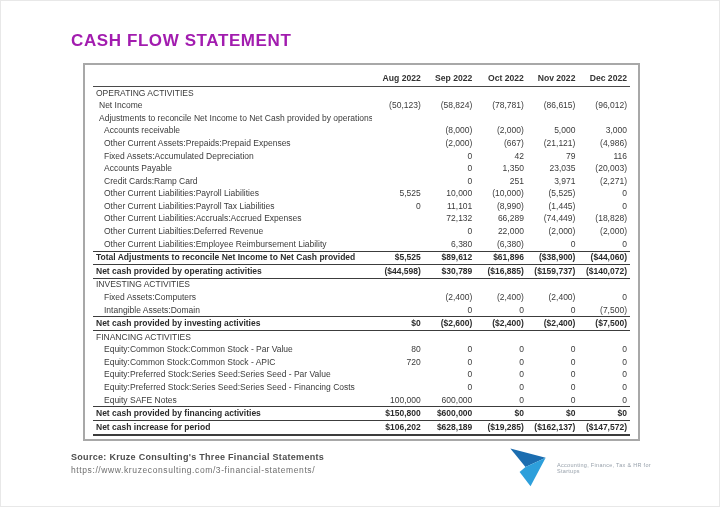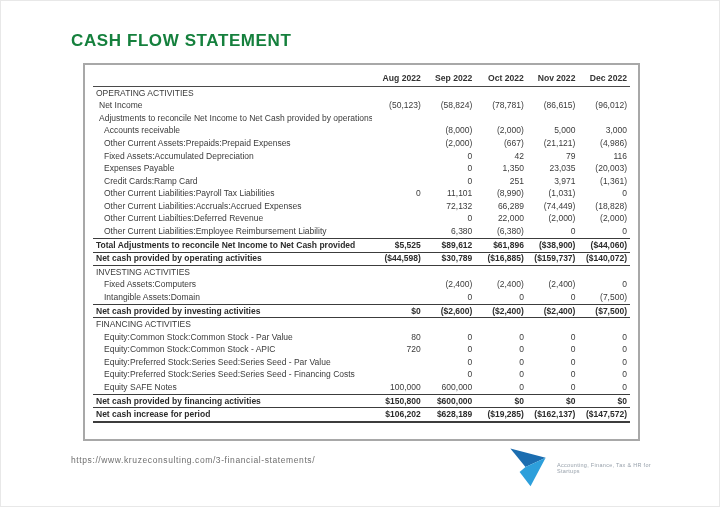--- a/index.html
+++ b/index.html
@@ -11,21 +11,21 @@
     overflow:hidden;
   }
   .canvas {
     position:absolute; inset:0;
     background:#ffffff;
     border:1px solid #e8e8e8;
   }
   .page-title {
     position:absolute; left:70px; top:30px;
     font-size:17px; font-weight:bold; letter-spacing:0.6px;
-    color:#15803d;
+    color:#a21caf;
   }
   .panel {
     position:absolute; left:82px; top:62px; width:557px; height:378px;
     background:#ffffff;
     border:2px solid #a8a8a8;
     padding:6px 8px 8px 8px;
   }
   table.cf {
     width:100%; border-collapse:collapse;
     font-size:8.5px; color:#3b3b3b;
@@ -141,41 +141,49 @@
           </tr>
           <tr class="row-item2">
             <td class="lbl">Fixed Assets:Accumulated Depreciation</td>
             <td></td>
             <td>0</td>
             <td>42</td>
             <td>79</td>
             <td>116</td>
           </tr>
           <tr class="row-item2">
-            <td class="lbl">Expenses Payable</td>
+            <td class="lbl">Accounts Payable</td>
             <td></td>
             <td>0</td>
             <td>1,350</td>
             <td>23,035</td>
             <td>(20,003)</td>
           </tr>
           <tr class="row-item2">
             <td class="lbl">Credit Cards:Ramp Card</td>
             <td></td>
             <td>0</td>
             <td>251</td>
             <td>3,971</td>
-            <td>(1,361)</td>
+            <td>(2,271)</td>
+          </tr>
+          <tr class="row-item2">
+            <td class="lbl">Other Current Liabilities:Payroll Liabilities</td>
+            <td>5,525</td>
+            <td>10,000</td>
+            <td>(10,000)</td>
+            <td>(5,525)</td>
+            <td>0</td>
           </tr>
           <tr class="row-item2">
             <td class="lbl">Other Current Liabilities:Payroll Tax Liabilities</td>
             <td>0</td>
             <td>11,101</td>
             <td>(8,990)</td>
-            <td>(1,031)</td>
+            <td>(1,445)</td>
             <td>0</td>
           </tr>
           <tr class="row-item2">
             <td class="lbl">Other Current Liabilities:Accruals:Accrued Expenses</td>
             <td></td>
             <td>72,132</td>
             <td>66,289</td>
             <td>(74,449)</td>
             <td>(18,828)</td>
           </tr>
@@ -305,20 +313,21 @@
             <td>$628,189</td>
             <td>($19,285)</td>
             <td>($162,137)</td>
             <td>($147,572)</td>
           </tr>
         </tbody>
     </table>
   </div>
 
   <div class="footer-source">
+    <div class="source-line">Source: Kruze Consulting's Three Financial Statements</div>
     <div class="source-url">https://www.kruzeconsulting.com/3-financial-statements/</div>
   </div>
 
   <div class="logo">
     <svg class="logo-mark" viewBox="0 0 100 100" xmlns="http://www.w3.org/2000/svg">
       <polygon points="8,6 92,28 44,50" fill="#1b6db0"></polygon>
       <polygon points="44,50 92,28 56,96 30,62" fill="#2d9fdb"></polygon>
     </svg>
     <div class="logo-text">
       <div class="logo-tagline">Accounting, Finance, Tax &amp; HR for Startups</div>

